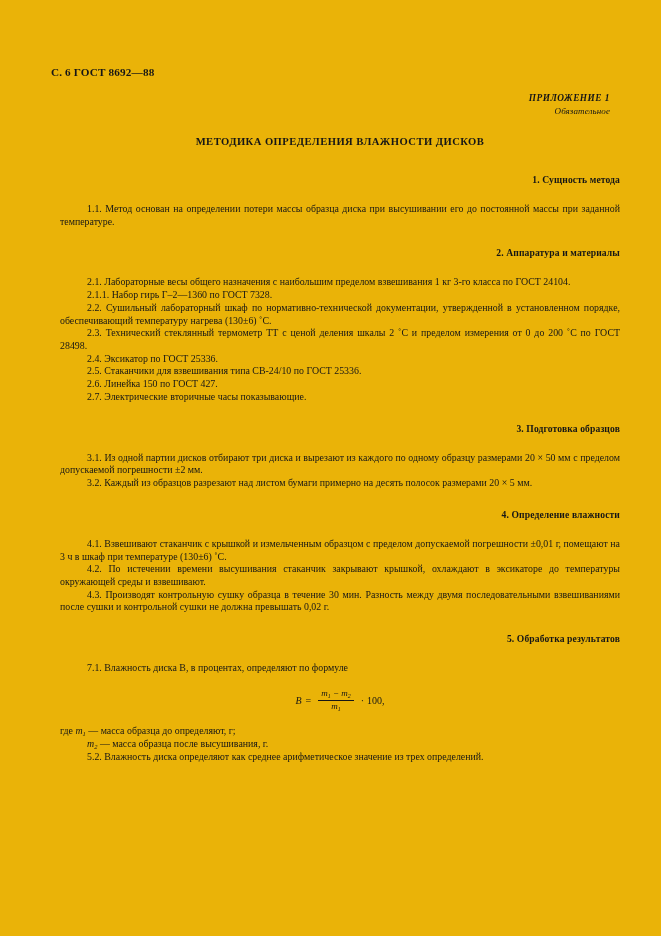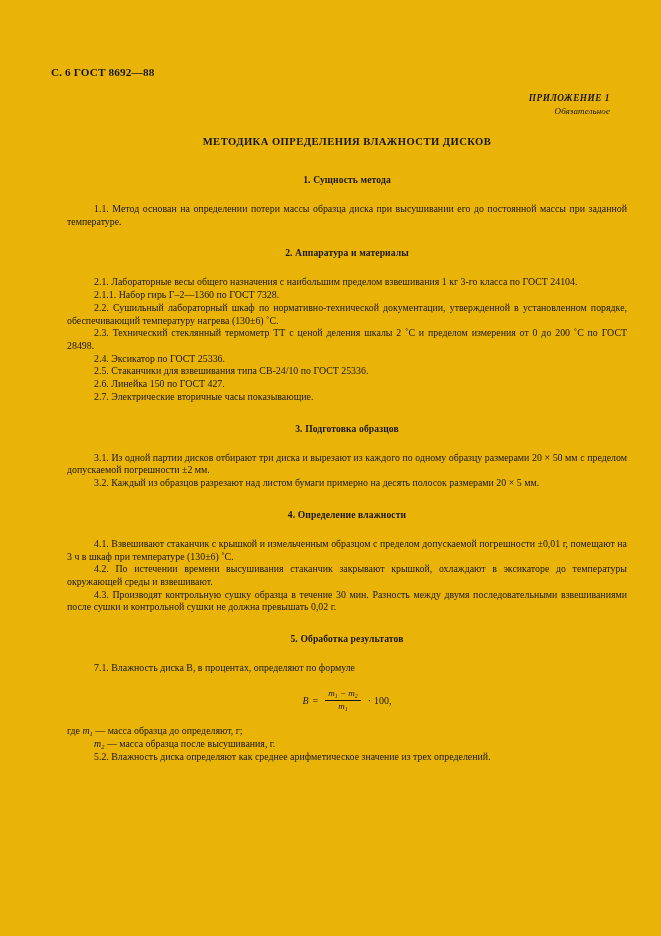--- a/index.html
+++ b/index.html
@@ -51,35 +51,35 @@
   .appendix-sub {
     font-style: italic;
     font-size: 9px;
     letter-spacing: 0.1px;
     margin-top: 1px;
   }
 
   
   .content {
     position: absolute;
-    left: 67px;
+    left: 60px;
     top: 136px;
     width: 560px;
   }
 
   .doc-title {
     text-align: center;
     font-weight: bold;
     font-size: 10.6px;
     letter-spacing: 0.45px;
     margin: 0 0 27px 0;
   }
 
   .section-heading {
-    text-align: center;
+    text-align: right;
     font-weight: bold;
     font-size: 9.6px;
     letter-spacing: 0.12px;
     margin: 0;
     padding: 0;
   }
 
   .para {
     font-size: 9.9px;
     line-height: 1.285;

